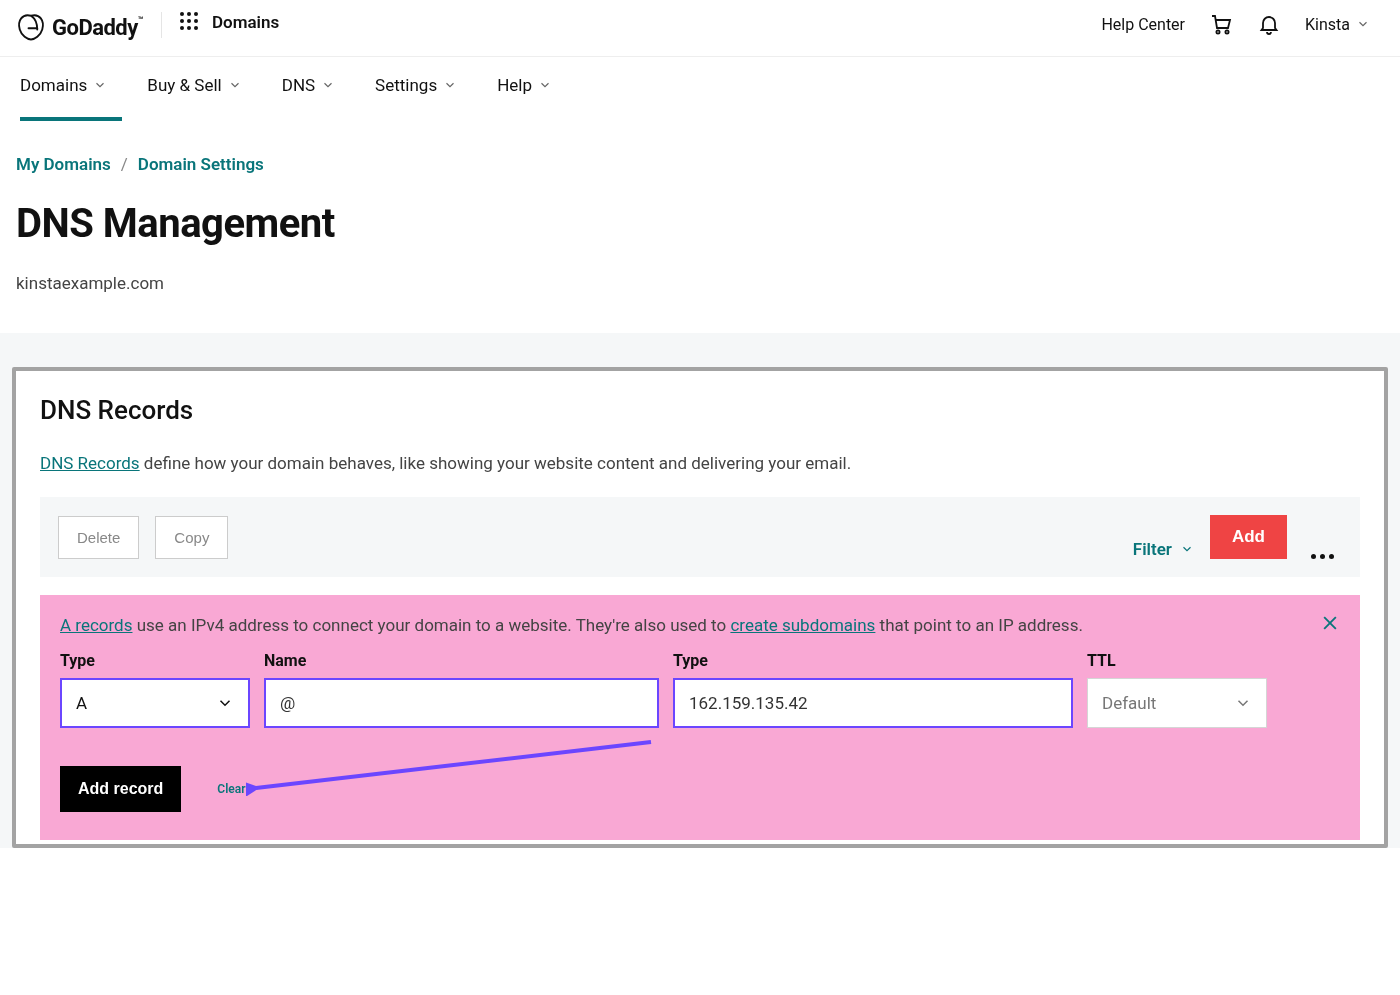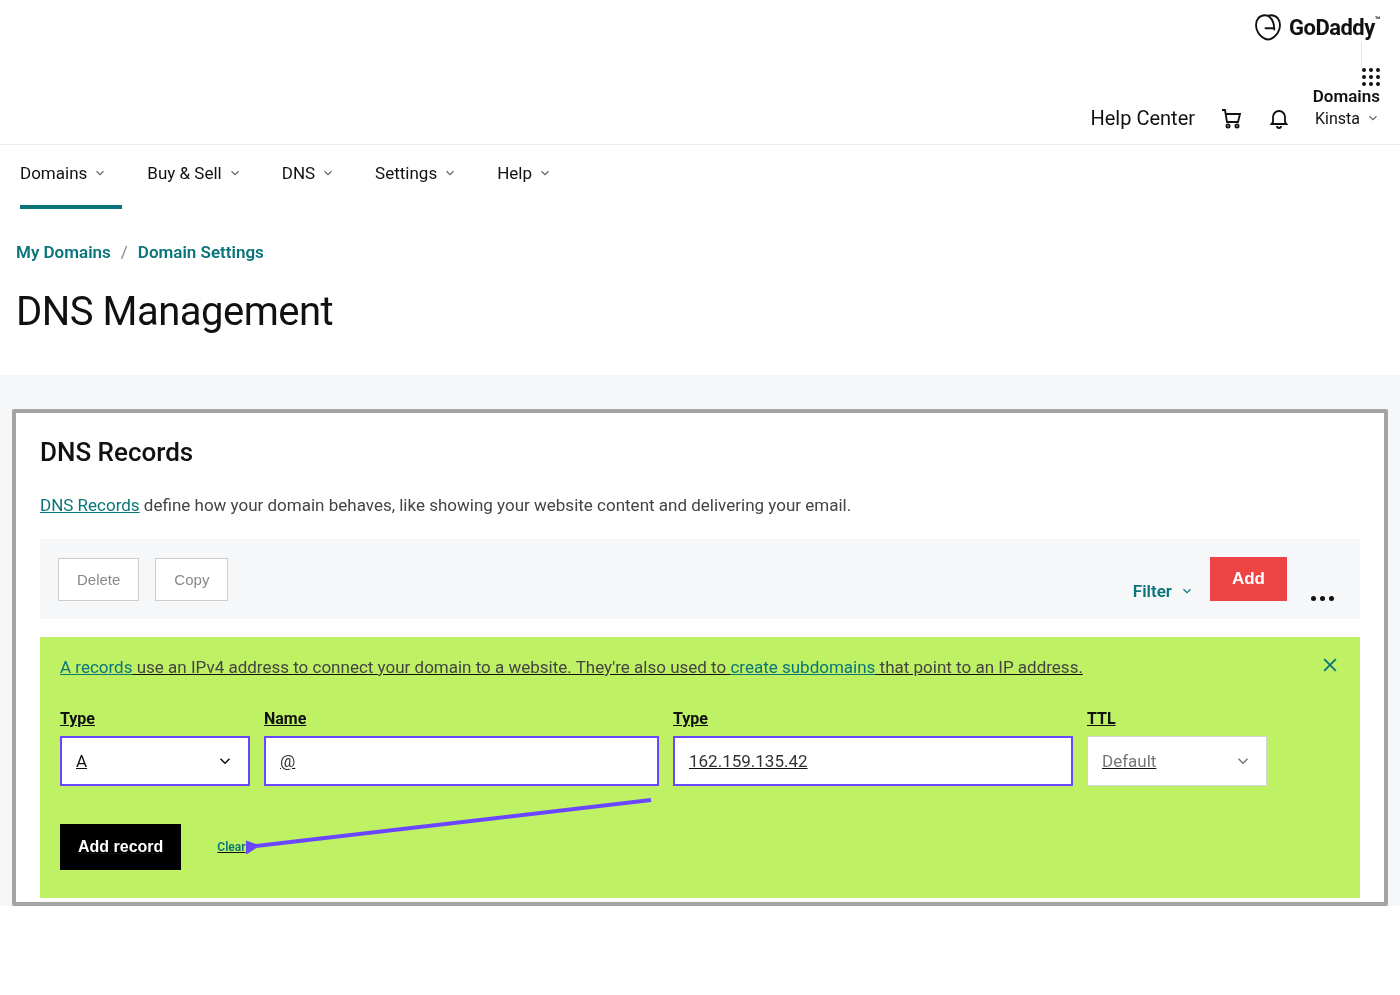--- a/index.html
+++ b/index.html
@@ -5,69 +5,68 @@
   * { box-sizing: border-box; margin: 0; padding: 0; }
   body {
     font-family: -apple-system, BlinkMacSystemFont, "Segoe UI", Roboto, Helvetica, Arial, sans-serif;
     background: #fff;
     color: #111;
     width: 1400px;
   }
   
   .top-header {
     display: flex;
-    align-items: flex-end;
-    padding: 12px 20px 14px 16px;
+    align-items: flex-start;
+    padding: 12px 30px 14px 16px;
     border-bottom: 1px solid #eee;
-    flex-direction: column;
   }
   .logo-wrap { display: flex; align-items: center; gap: 6px; }
   .logo-svg { width: 30px; height: 30px; }
   .brand-text { font-size: 22px; font-weight: 700; letter-spacing: -0.5px; }
   .brand-tm { font-size: 9px; vertical-align: top; }
   .vertical-sep { width: 1px; height: 26px; background: #e5e5e5; margin: 0 18px; }
   .apps-icon { display:grid; grid-template-columns:repeat(3,4px); grid-template-rows:repeat(3,4px); gap:3px; cursor:pointer;}
   .apps-icon span{ width:4px;height:4px;background:#111;border-radius:50%;}
   .section-label{ font-size:17px; font-weight:600; margin-left:14px;}
   .header-right{ margin-left:auto; display:flex; align-items:center; gap:24px; }
-  .help-link{ font-size:20px; color:#111; cursor:pointer;}
+  .help-link{ font-size:16px; color:#111; cursor:pointer;}
   .hdr-icon{ width:24px;height:24px; stroke:#111; fill:none; stroke-width:1.8; cursor:pointer;}
   .user-menu{ font-size:16px; display:flex; align-items:center; gap:6px; cursor:pointer;}
   
   .sub-nav{ display:flex; gap:40px; padding: 18px 20px 0 20px; border-bottom:1px solid #fff;}
   .sub-nav-item{ display:flex; align-items:center; gap:6px; font-size:17px; padding-bottom:26px; cursor:pointer; position:relative;}
   .sub-nav-item.active::after{ content:""; position:absolute; left:0; right:-10px; bottom:0; height:4px; background:#09757a; width:102px;}
   .chev-sm{ width:14px;height:14px; stroke:#666; fill:none; stroke-width:2;}
   
   .page-area{ padding: 32px 16px 40px 16px;}
   .breadcrumb{ display:flex; align-items:center; gap:10px; font-size:17px; color:#09757a; font-weight:600;}
   .breadcrumb .sep{ color:#888; font-weight:400;}
   .breadcrumb a{ color:#09757a; text-decoration:none; cursor:pointer;}
-  h1.page-title{ font-size:40px; font-weight:400; margin-top:26px; letter-spacing:-0.5px;}
+  h1.page-title{ font-size:40px; font-weight:700; margin-top:26px; letter-spacing:-0.5px;}
   .domain-text{ font-size:17px; color:#444; margin-top:26px;}
   
   .gray-zone{ background:#f5f7f8; padding:34px 12px 0 12px;}
   .panel{ background:#fff; border:4px solid #a3a3a3; border-radius:2px; padding:24px 24px 4px 24px;}
   .panel h2{ font-size:26px; font-weight:500; margin-bottom:28px;}
   .panel-desc{ font-size:17px; color:#444; margin-bottom:24px;}
   .panel-desc a{ color:#09757a; text-decoration:underline; cursor:pointer;}
   
   .toolbar{ background:#f5f7f8; padding:18px; display:flex; align-items:flex-end; gap:16px;}
   .btn-outline{ background:#fff; border:1px solid #ccc; color:#888; font-size:15px; padding:12px 18px; cursor:pointer;}
   .spacer{flex:1;}
   .filter{ color:#09757a; font-size:17px; font-weight:600; display:flex; align-items:center; gap:8px; cursor:pointer;}
   .add-btn{ background:#ef4444; color:#fff; border:none; font-size:17px; font-weight:600; padding:12px 22px; cursor:pointer;}
   .kebab{ display:flex; gap:4px; cursor:pointer; padding:0 8px;}
   .kebab span{width:5px;height:5px;background:#111;border-radius:50%;}
   
-  .add-area{ background:#bef264; margin-top:18px; padding:20px 20px 28px 20px; position:relative;text-decoration:underline;}
+  .add-area{ background:#f9a8d4; margin-top:18px; padding:20px 20px 28px 20px; position:relative;}
   .info-line{ font-size:17px; color:#444;}
   .info-line a{ color:#09757a; text-decoration:underline; cursor:pointer;}
   .close-x{ position:absolute; right:20px; top:18px; width:20px;height:20px; stroke:#09757a; stroke-width:2.2; fill:none; cursor:pointer;}
-  .field-row{ display:flex; gap:14px; margin-top:32px;}
+  .field-row{ display:flex; gap:14px; margin-top:16px;}
   .field{ display:flex; flex-direction:column; gap:8px;}
   .field label{ font-size:16px; font-weight:700; color:#111;}
   .input-box{ background:#fff; border:2px solid #6b46ff; height:50px; display:flex; align-items:center; padding:0 14px; font-size:17px;}
   .input-box.plain{ border:1px solid #d5d5d5;}
   .input-box select, .input-box input{ border:none; outline:none; width:100%; font-size:17px; background:transparent; font-family:inherit; color:#333;}
   .input-box .sel-text{flex:1;}
   .chev-md{ width:18px;height:18px; stroke:#111; fill:none; stroke-width:2;}
   .f-type{width:190px;}
   .f-name{width:395px;}
   .f-value{width:400px;}
@@ -155,20 +154,21 @@
     </div>
 </div>
 
 <div class="page-area">
   <div class="breadcrumb">
     <a>My Domains</a>
     <span class="sep">/</span>
     <a>Domain Settings</a>
   </div>
   <h1 class="page-title">DNS Management</h1>
+  <div class="domain-text">kinstaexample.com</div>
 </div>
 
 <div class="gray-zone">
   <div class="panel">
     <h2>DNS Records</h2>
     <p class="panel-desc">
       <a>DNS Records</a><span> define how your domain behaves, like showing your website content and delivering your email.</span>
     </p>
 
     <div class="toolbar">

